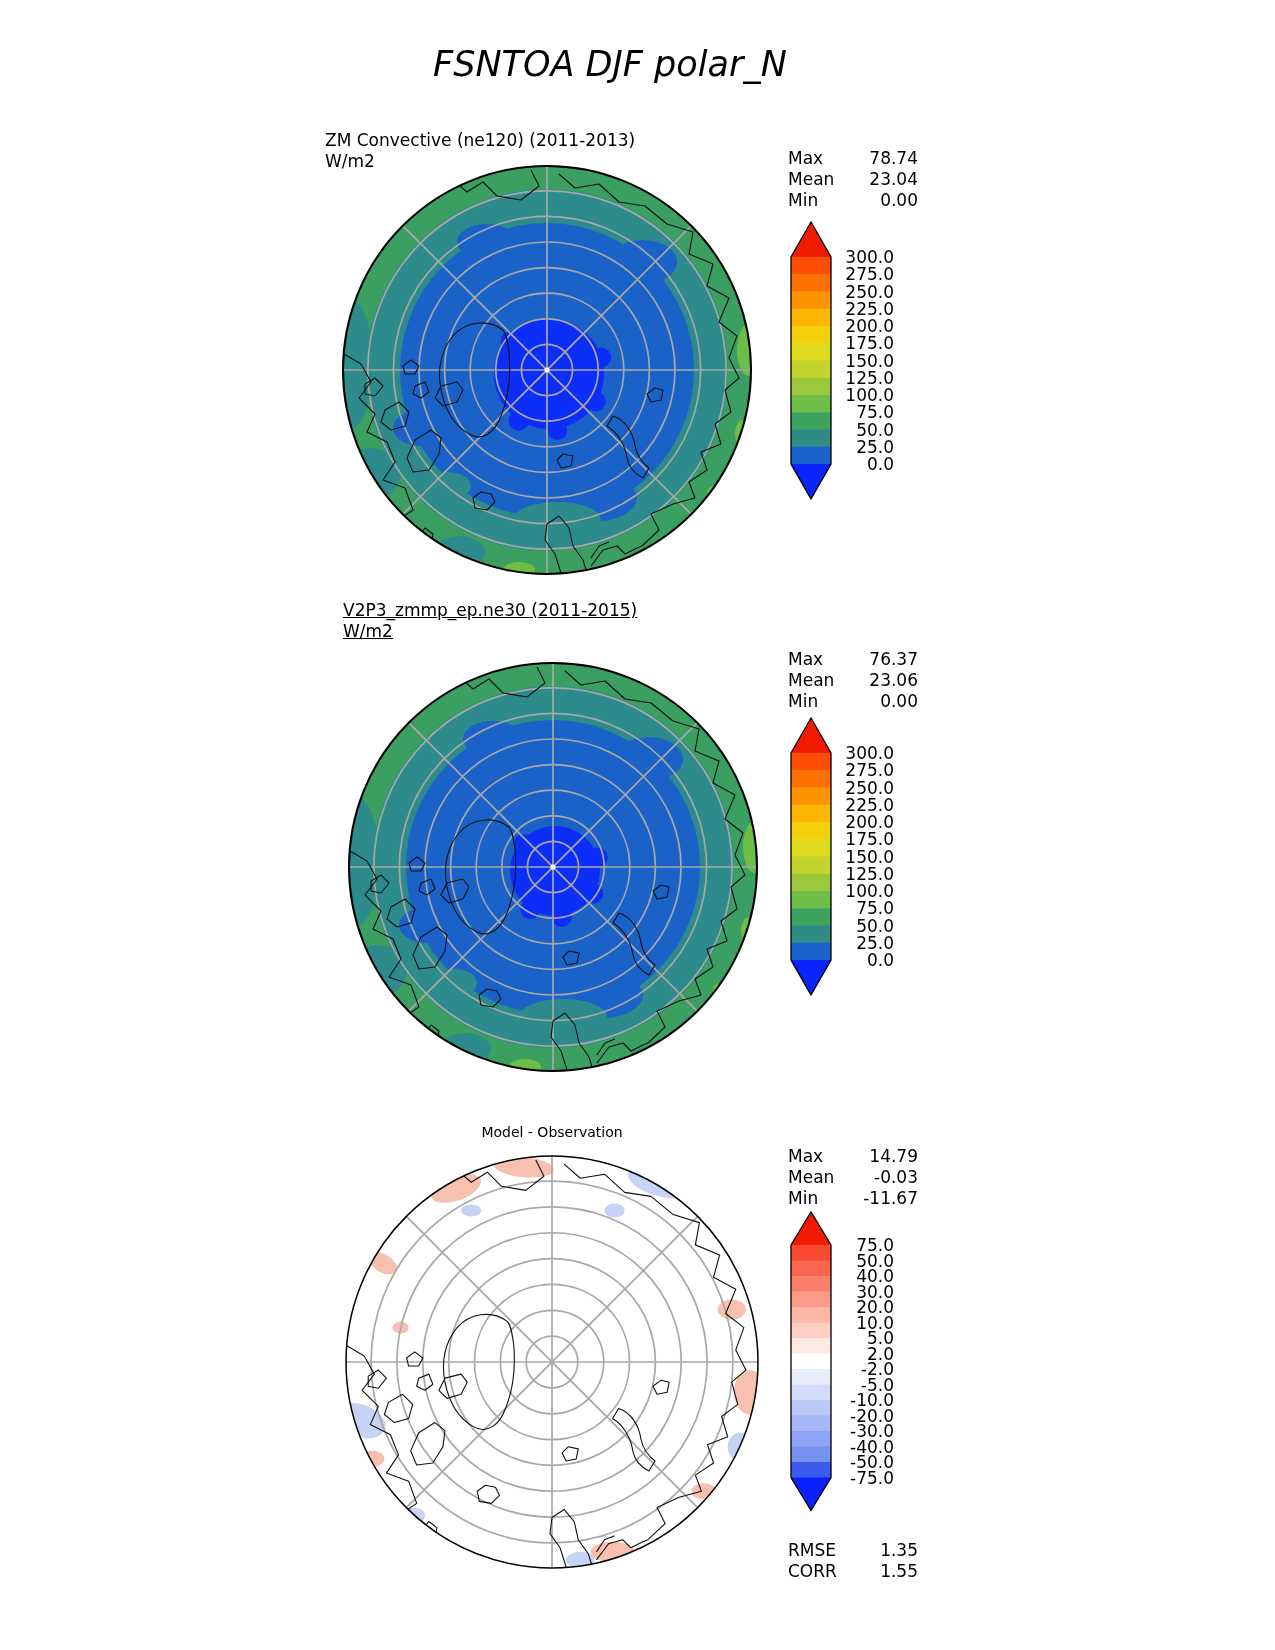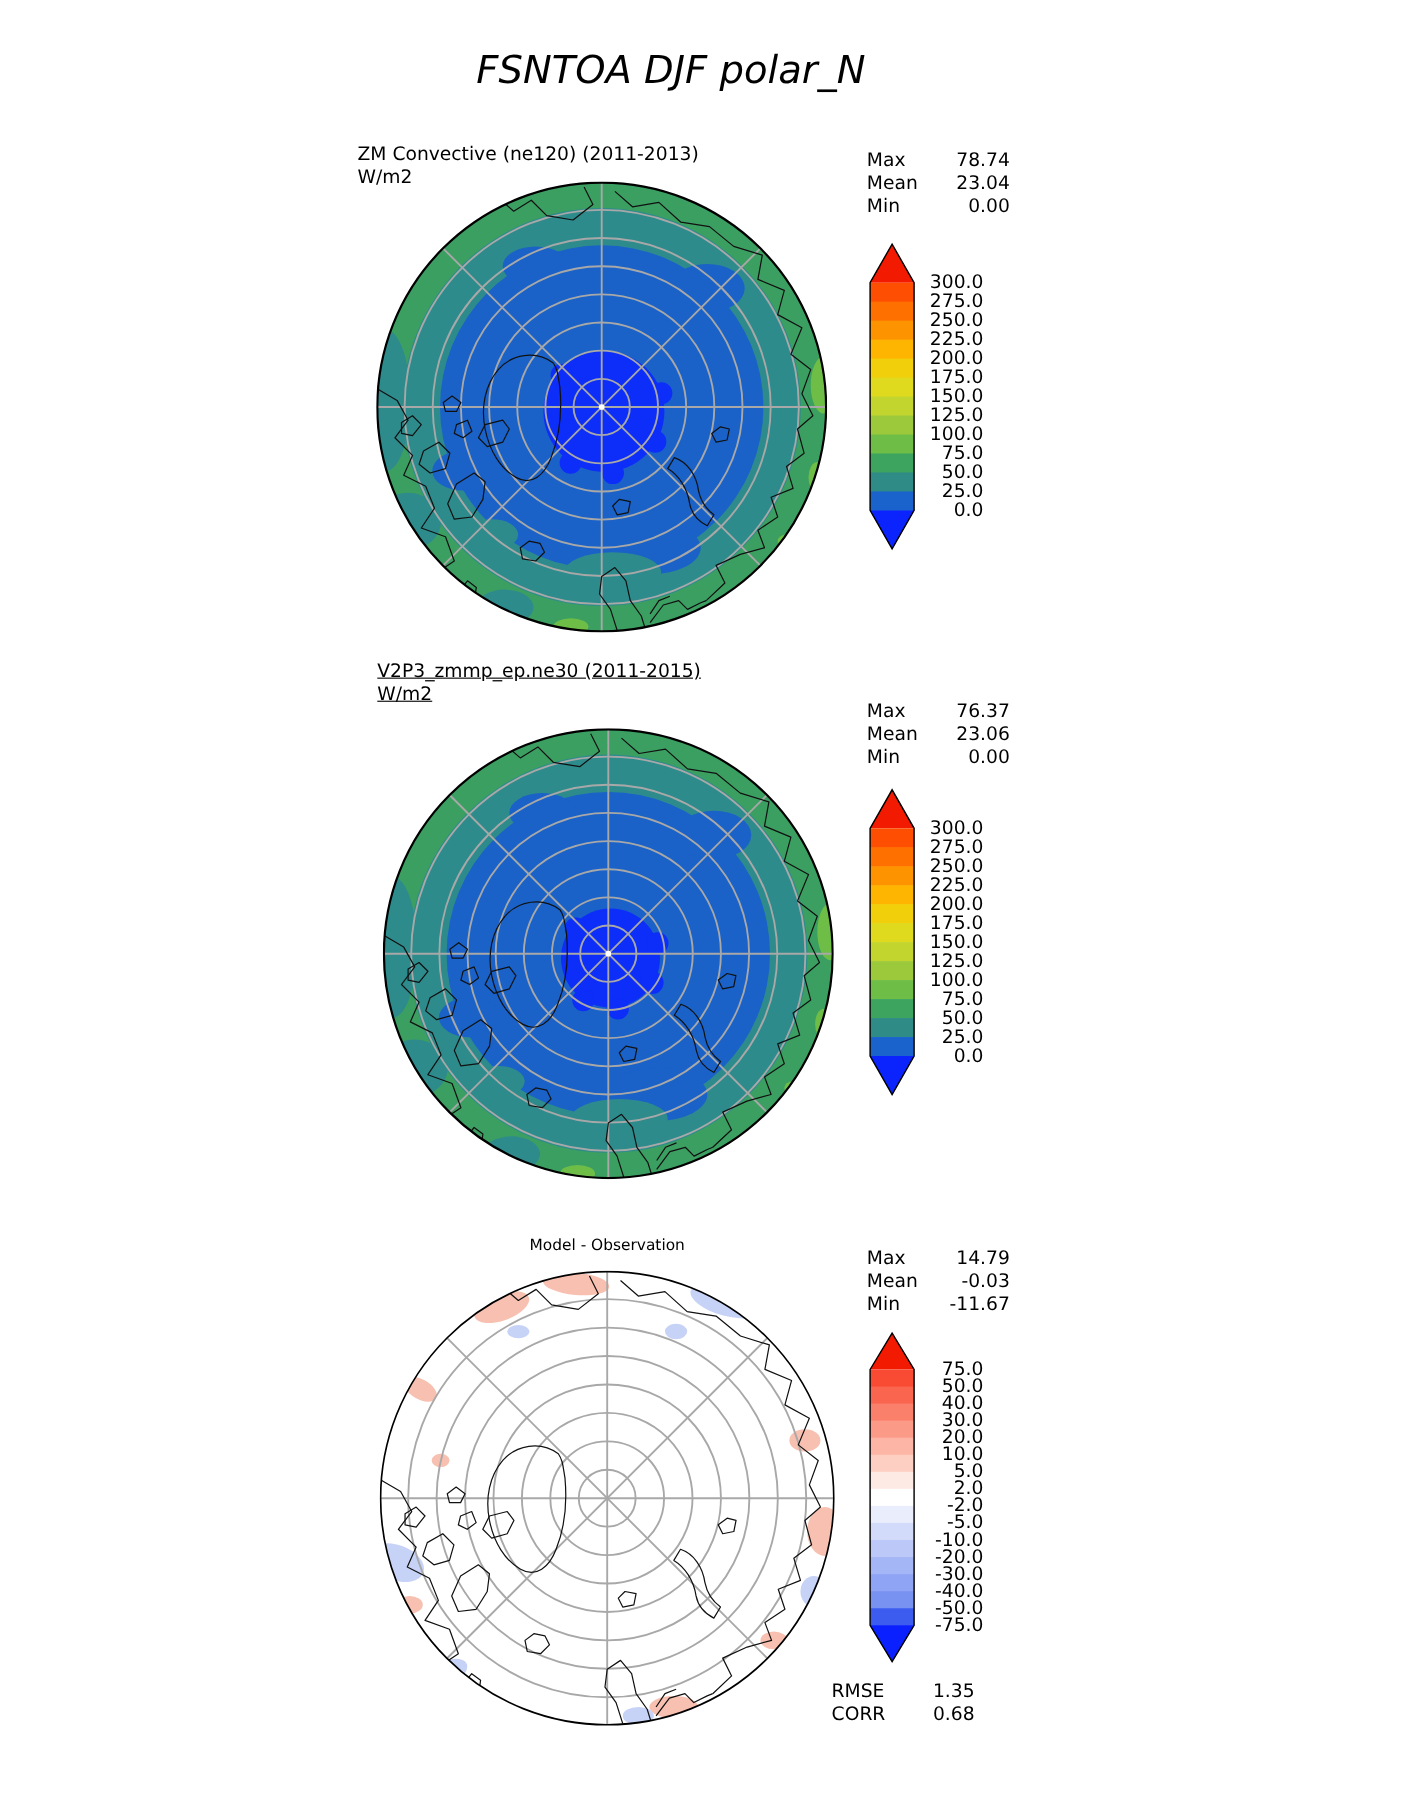--- a/index.html
+++ b/index.html
@@ -4,25 +4,25 @@
 <style>
   html,body{margin:0;padding:0;background:#ffffff;}
   #canvas{position:relative;width:1275px;height:1650px;background:#ffffff;
           font-family:"DejaVu Sans","Liberation Sans",sans-serif;color:#000;overflow:hidden;}
   .abs{position:absolute;}
   #figure-title{left:320px;top:42px;width:580px;text-align:center;font-size:35px;line-height:45px;font-style:italic;}
   .panel-title{font-size:17px;line-height:21px;white-space:pre;}
   #p1-title{left:325px;top:114px;margin-top:16px;}
   #p2-title{left:343px;top:600px;text-decoration:underline;}
   #p3-title{left:345px;top:1119px;width:414px;text-align:center;font-size:14px;line-height:26px;}
-  .stats{width:130px;font-size:17px;line-height:21px;}
+  .stats{width:130px;font-size:17px;line-height:21px;margin-top:12px;}
   #stats-1{left:788px;top:136px;}
   #stats-2{left:788px;top:637px;}
   #stats-3{left:788px;top:1134px;}
-  #stats-footer{left:756px;top:1528px;}
+  #stats-footer{left:788px;top:1528px;}
   .stat-row{display:flex;justify-content:space-between;}
   svg text{font-family:"DejaVu Sans","Liberation Sans",sans-serif;font-size:17px;fill:#000;}
   #map-1{left:342px;top:165px;}
   #map-2{left:348px;top:662px;}
   #map-3{left:345px;top:1155px;}
   #cb-1{left:790px;top:220px;}
   #cb-2{left:790px;top:716px;}
   #cb-3{left:790px;top:1210px;}
 </style>
 </head>
@@ -80,21 +80,21 @@
         <span>-11.67</span>
       </div>
     </div>
   <div id="stats-footer" class="abs stats">
       <div class="stat-row">
         <span>RMSE</span>
         <span>1.35</span>
       </div>
       <div class="stat-row">
         <span>CORR</span>
-        <span>0.68</span>
+        <span>1.55</span>
       </div>
     </div>
 
   <svg id="map-1" class="abs" width="410" height="410" viewBox="-205 -205 410 410">
       <defs>
         <clipPath id="map-1-clip">
           <circle cx="0" cy="0" r="204"></circle>
         </clipPath>
       </defs>
       <g clip-path="url(#map-1-clip)">

